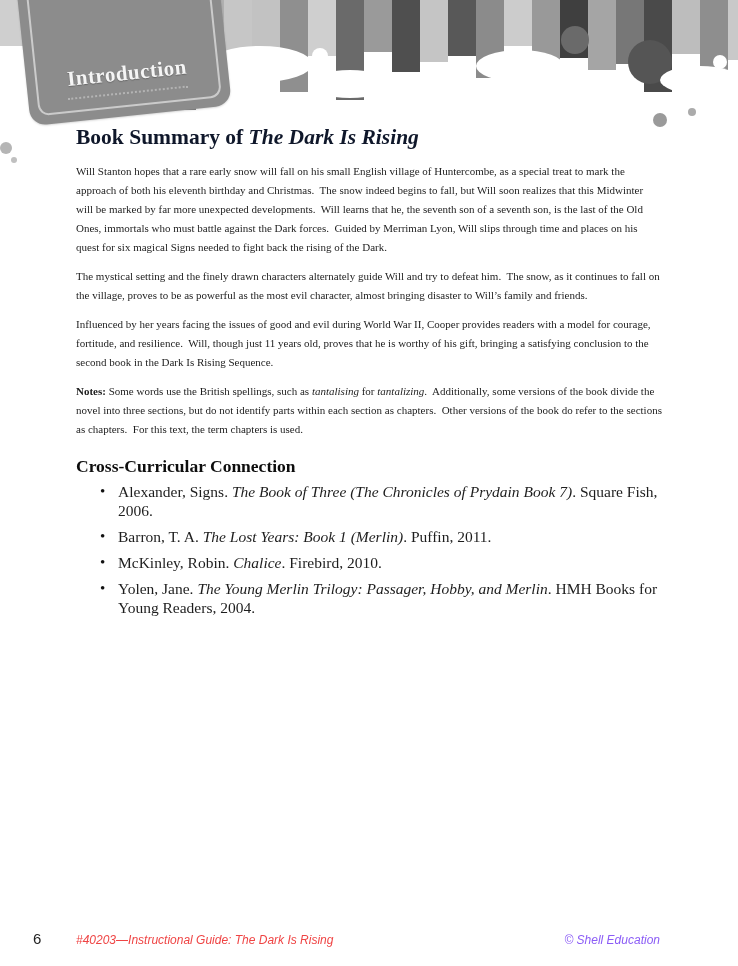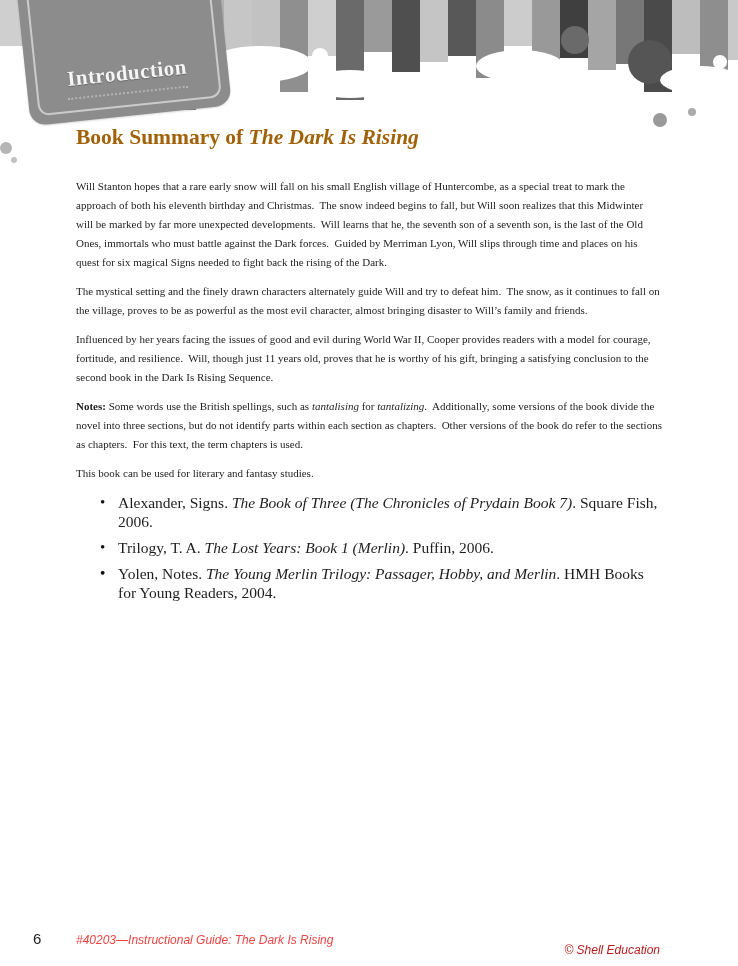--- a/index.html
+++ b/index.html
@@ -40,23 +40,23 @@
     text-shadow:0 1px 1px rgba(0,0,0,.25);
   }
   .tab-speckle{
     position:absolute;left:40px;right:42px;bottom:22px;
     border-bottom:2px dotted rgba(255,255,255,.35);
   }
 
   
   .content{position:absolute;top:126px;left:76px;width:586px;}
   h1{
-    margin:0 0 27px 0;
+    margin:0 0 12px 0;
     font-size:21.5px;line-height:1.1;
-    font-weight:bold;color:#a16207;
+    font-weight:bold;color:#0f172a;
   }
   h1 em{font-style:italic;}
   p.body{
     margin:0 0 10px 0;
     font-size:11px;line-height:19px;
     white-space:pre-wrap;
   }
   h2{
     margin:17px 0 6px 0;
     font-size:17.5px;line-height:1.15;
@@ -88,22 +88,22 @@
   }
   .footer .pagenum{
     position:absolute;left:33px;top:0;
     font-size:15px;color:#222;
   }
   .footer .book-id{
     position:absolute;left:76px;top:3px;
     font-size:12px;font-style:italic;color:#ef4444;
   }
   .footer .publisher{
-    position:absolute;right:78px;top:13px;
-    font-size:12px;font-style:italic;color:#b91c1c;
+    position:absolute;right:78px;top:3px;
+    font-size:12px;font-style:italic;color:#8b5cf6;
   }
 </style>
 </head>
 <body>
 
 <div class="page">
 
   <div class="banner">
     <svg width="738" height="168" viewBox="0 0 738 168" aria-hidden="true">
       <g>
@@ -168,27 +168,27 @@
   </div>
 
   <div class="content">
     <h1><span>Book Summary of </span><em>The Dark Is Rising</em></h1>
 
     <p class="body"><span>Will Stanton hopes that a rare early snow will fall on his small English village of Huntercombe, as a special treat to mark the approach of both his eleventh birthday and Christmas.  The snow indeed begins to fall, but Will soon realizes that this Midwinter will be marked by far more unexpected developments.  Will learns that he, the seventh son of a seventh son, is the last of the Old Ones, immortals who must battle against the Dark forces.  Guided by Merriman Lyon, Will slips through time and places on his quest for six magical Signs needed to fight back the rising of the Dark.</span></p>
     <p class="body"><span>The mystical setting and the finely drawn characters alternately guide Will and try to defeat him.  The snow, as it continues to fall on the village, proves to be as powerful as the most evil character, almost bringing disaster to Will’s family and friends.</span></p>
     <p class="body"><span>Influenced by her years facing the issues of good and evil during World War II, Cooper provides readers with a model for courage, fortitude, and resilience.  Will, though just 11 years old, proves that he is worthy of his gift, bringing a satisfying conclusion to the second book in the Dark Is Rising Sequence.</span></p>
     <p class="body"><span class="b">Notes:</span><span> Some words use the British spellings, such as </span><span class="i">tantalising</span><span> for </span><span class="i">tantalizing</span><span>.  Additionally, some versions of the book divide the novel into three sections, but do not identify parts within each section as chapters.  Other versions of the book do refer to the sections as chapters.  For this text, the term chapters is used.</span></p>
 
-    <p class="body">This book can be used for literary and fantasy studies.</p>
+    <h2>Cross-Curricular Connection</h2>
 
     <ul class="texts">
       <li><span class="bullet-dot">•</span><span><span>Alexander, Signs. </span><span class="i">The Book of Three (The Chronicles of Prydain Book 7)</span><span>. Square Fish, 2006.</span></span></li>
-      <li><span class="bullet-dot">•</span><span><span>Trilogy, T. A. </span><span class="i">The Lost Years: Book 1 (Merlin)</span><span>. Puffin, 2006.</span></span></li>
-      <li><span class="bullet-dot">•</span></li>
-      <li><span class="bullet-dot">•</span><span><span>Yolen, Notes. </span><span class="i">The Young Merlin Trilogy: Passager, Hobby, and Merlin</span><span>. HMH Books for Young Readers, 2004.</span></span></li>
+      <li><span class="bullet-dot">•</span><span><span>Barron, T. A. </span><span class="i">The Lost Years: Book 1 (Merlin)</span><span>. Puffin, 2011.</span></span></li>
+      <li><span class="bullet-dot">•</span><span><span>McKinley, Robin. </span><span class="i">Chalice</span><span>. Firebird, 2010.</span></span></li>
+      <li><span class="bullet-dot">•</span><span><span>Yolen, Jane. </span><span class="i">The Young Merlin Trilogy: Passager, Hobby, and Merlin</span><span>. HMH Books for Young Readers, 2004.</span></span></li>
     </ul>
   </div>
 
   <div class="footer">
     <span class="pagenum">6</span>
     <span class="book-id">#40203—Instructional Guide: The Dark Is Rising</span>
     <span class="publisher">© Shell Education</span>
   </div>
 
 </div>

